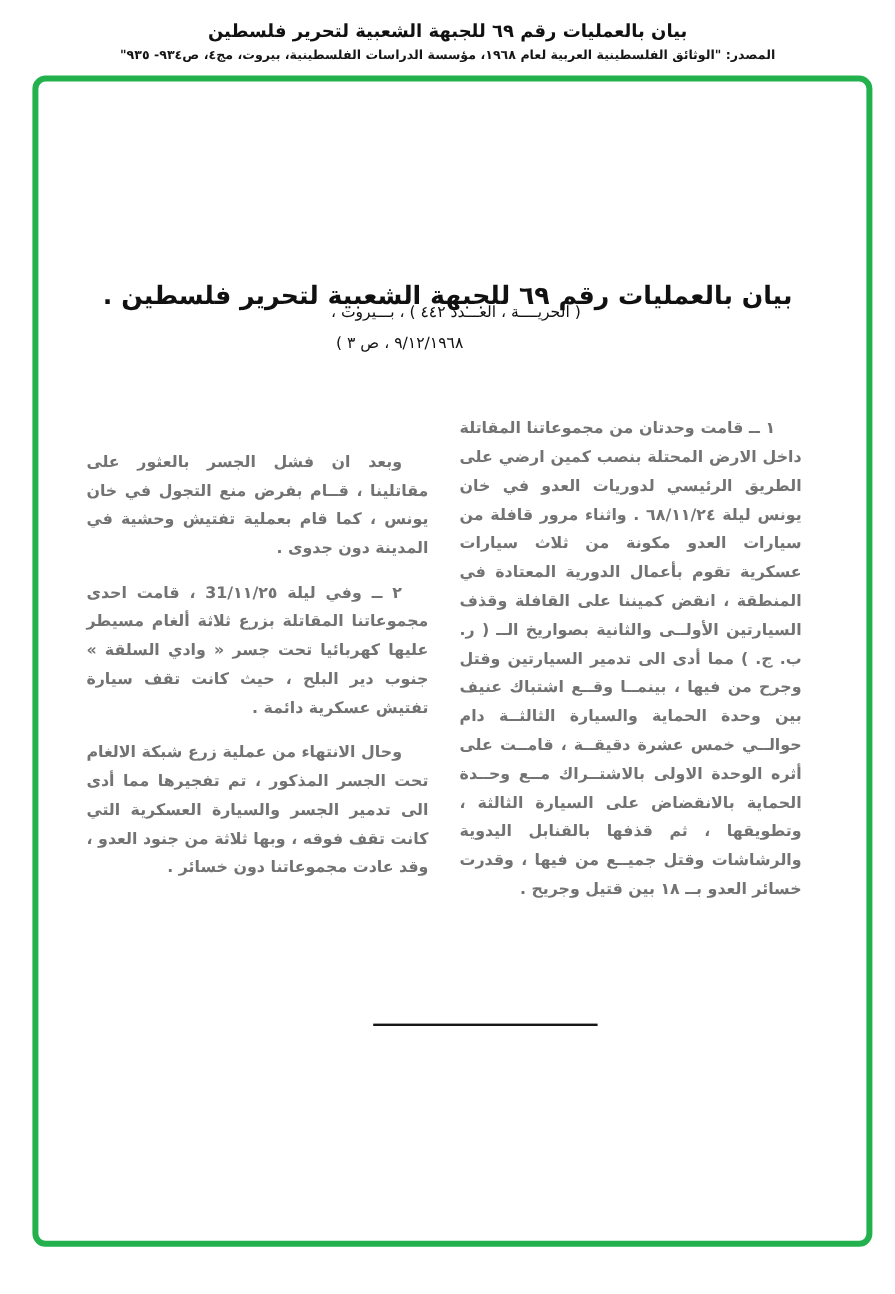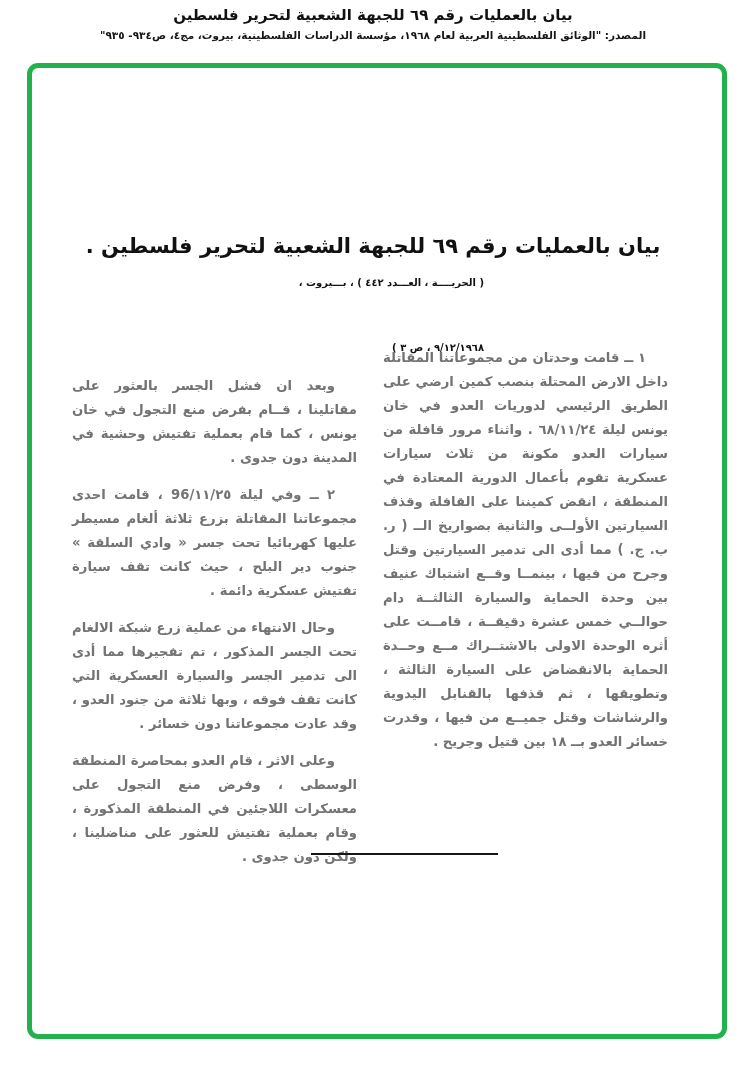--- a/index.html
+++ b/index.html
@@ -10,21 +10,21 @@
   body {
     width: 746px;
     height: 1078px;
     position: relative;
     font-family: "DejaVu Sans", sans-serif;
     color: #111;
     overflow: hidden;
   }
   .page-header {
     position: absolute;
-    top: 5px;
+    top: 16px;
     left: 0;
     width: 746px;
     text-align: center;
     direction: rtl;
   }
   .page-header .hdr-title {
     font-size: 15px;
     font-weight: bold;
     line-height: 20px;
   }
@@ -51,36 +51,35 @@
     left: 0;
     width: 746px;
     text-align: center;
     direction: rtl;
     font-size: 21px;
     font-weight: bold;
     letter-spacing: 0.5px;
   }
   .citation {
     position: absolute;
-    top: 270px;
+    top: 248px;
     left: 112px;
     width: 372px;
     direction: rtl;
-    font-size: 10px;
-    font-weight: bold;
+    font-size: 13px;
+    font-weight: normal;
   }
   .citation .cit-line1 {
     text-align: right;
     line-height: 26px;
   }
   .citation .cit-line2 {
-    text-align: right;
+    text-align: center;
     padding-left: 70px;
     line-height: 26px;
-    margin-top: 39px;
   }
   .columns {
     position: absolute;
     top: 346px;
     left: 72px;
     width: 596px;
     display: flex;
     direction: rtl;
     gap: 26px;
   }
@@ -129,19 +128,18 @@
   <div class="cit-line1">( الحريــــة ، العـــدد ٤٤٢ ) ، بـــيروت ،</div>
   <div class="cit-line2">٩/١٢/١٩٦٨ ، ص ٣ )</div>
 </div>
 
 <div class="columns">
   <div class="col col-right">
     <p>١ ــ قامت وحدتان من مجموعاتنا المقاتلة داخل الارض المحتلة بنصب كمين ارضي على الطريق الرئيسي لدوريات العدو في خان يونس ليلة ٦٨/١١/٢٤ . واثناء مرور قافلة من سيارات العدو مكونة من ثلاث سيارات عسكرية تقوم بأعمال الدورية المعتادة في المنطقة ، انقض كميننا على القافلة وقذف السيارتين الأولــى والثانية بصواريخ الــ ( ر. ب. ج. ) مما أدى الى تدمير السيارتين وقتل وجرح من فيها ، بينمــا وقــع اشتباك عنيف بين وحدة الحماية والسيارة الثالثــة دام حوالــي خمس عشرة دقيقــة ، قامــت على أثره الوحدة الاولى بالاشتــراك مــع وحــدة الحماية بالانقضاض على السيارة الثالثة ، وتطويقها ، ثم قذفها بالقنابل اليدوية والرشاشات وقتل جميــع من فيها ، وقدرت خسائر العدو بــ ١٨ بين قتيل وجريح .</p>
   </div>
   <div class="col col-left">
     <p>وبعد ان فشل الجسر بالعثور على مقاتلينا ، قــام بفرض منع التجول في خان يونس ، كما قام بعملية تفتيش وحشية في المدينة دون جدوى .</p>
-    <p>٢ ــ وفي ليلة 96/١١/٢٥ ، قامت احدى مجموعاتنا المقاتلة بزرع ثلاثة ألغام مسيطر عليها كهربائيا تحت جسر « وادي السلقة » جنوب دير البلح ، حيث كانت تقف سيارة تفتيش عسكرية دائمة .</p>
+    <p>٢ ــ وفي ليلة 31/١١/٢٥ ، قامت احدى مجموعاتنا المقاتلة بزرع ثلاثة ألغام مسيطر عليها كهربائيا تحت جسر « وادي السلقة » جنوب دير البلح ، حيث كانت تقف سيارة تفتيش عسكرية دائمة .</p>
     <p>وحال الانتهاء من عملية زرع شبكة الالغام تحت الجسر المذكور ، تم تفجيرها مما أدى الى تدمير الجسر والسيارة العسكرية التي كانت تقف فوقه ، وبها ثلاثة من جنود العدو ، وقد عادت مجموعاتنا دون خسائر .</p>
-    <p>وعلى الاثر ، قام العدو بمحاصرة المنطقة الوسطى ، وفرض منع التجول على معسكرات اللاجئين في المنطقة المذكورة ، وقام بعملية تفتيش للعثور على مناضلينا ، ولكن دون جدوى .</p>
   </div>
 </div>
 
 <div class="divider"></div>
 
 </body></html>

